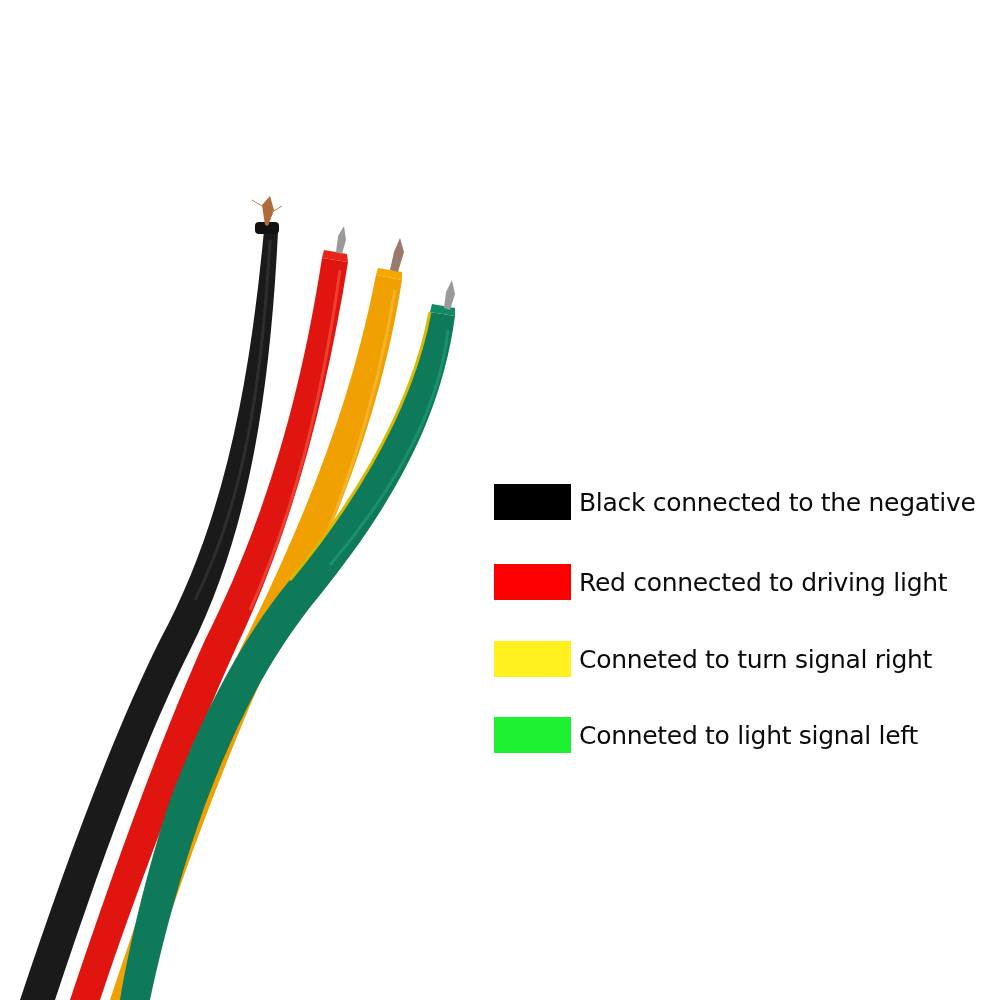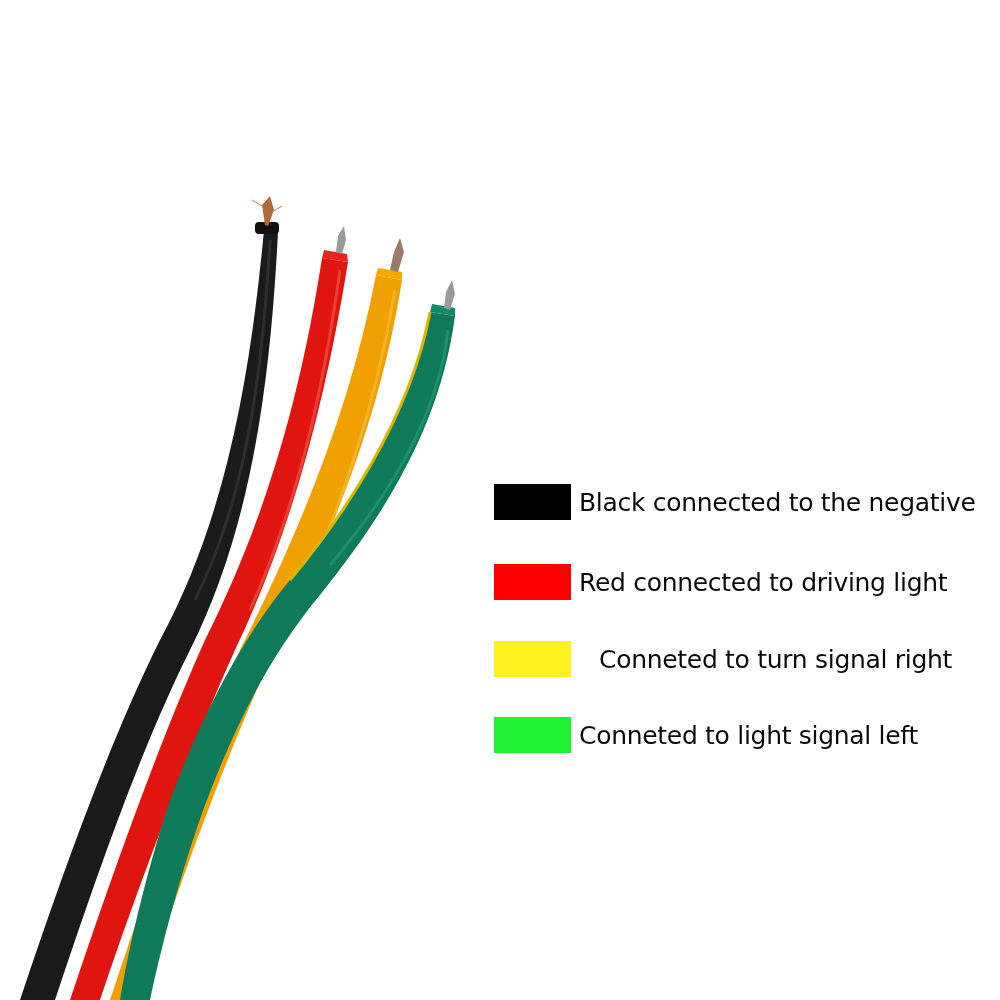--- a/index.html
+++ b/index.html
@@ -103,21 +103,21 @@
 
   <div class="legend">
     <div class="legend-item" style="top:0px;">
       <div class="swatch" style="background:#000000;"></div>
       <span class="legend-label">Black connected to the negative</span>
     </div>
     <div class="legend-item" style="top:80px;">
       <div class="swatch" style="background:#ff0000;"></div>
       <span class="legend-label">Red connected to driving light</span>
     </div>
-    <div class="legend-item" style="top:157px;gap:20px;">
+    <div class="legend-item" style="top:157px;">
       <div class="swatch" style="background:#fff01e;"></div>
       <span class="legend-label">Conneted to turn signal right</span>
     </div>
     <div class="legend-item" style="top:233px;">
       <div class="swatch" style="background:#1ef032;"></div>
       <span class="legend-label">Conneted to light signal left</span>
     </div>
   </div>
 
 </div>

